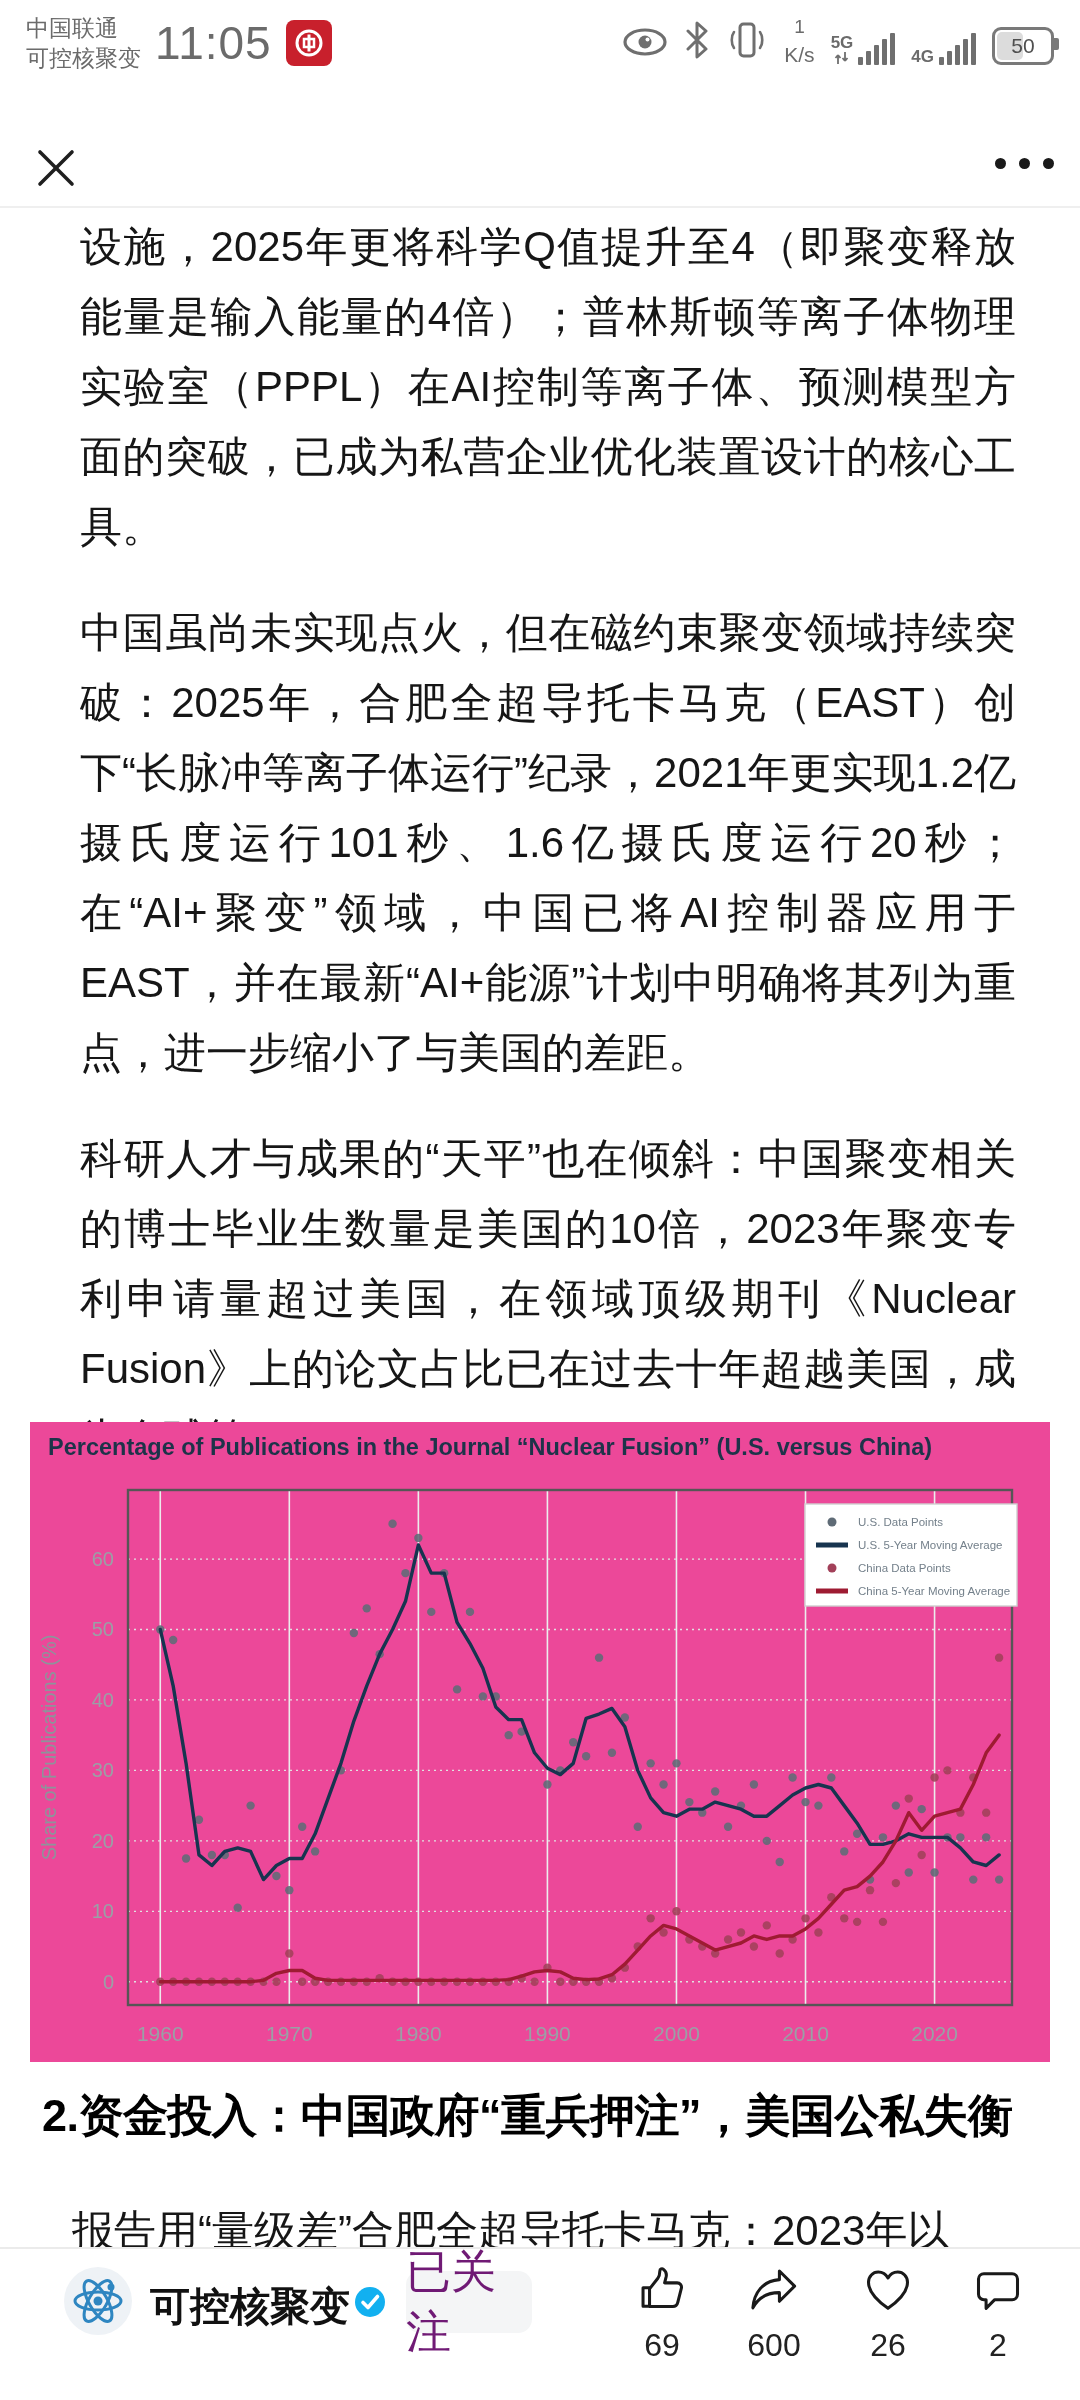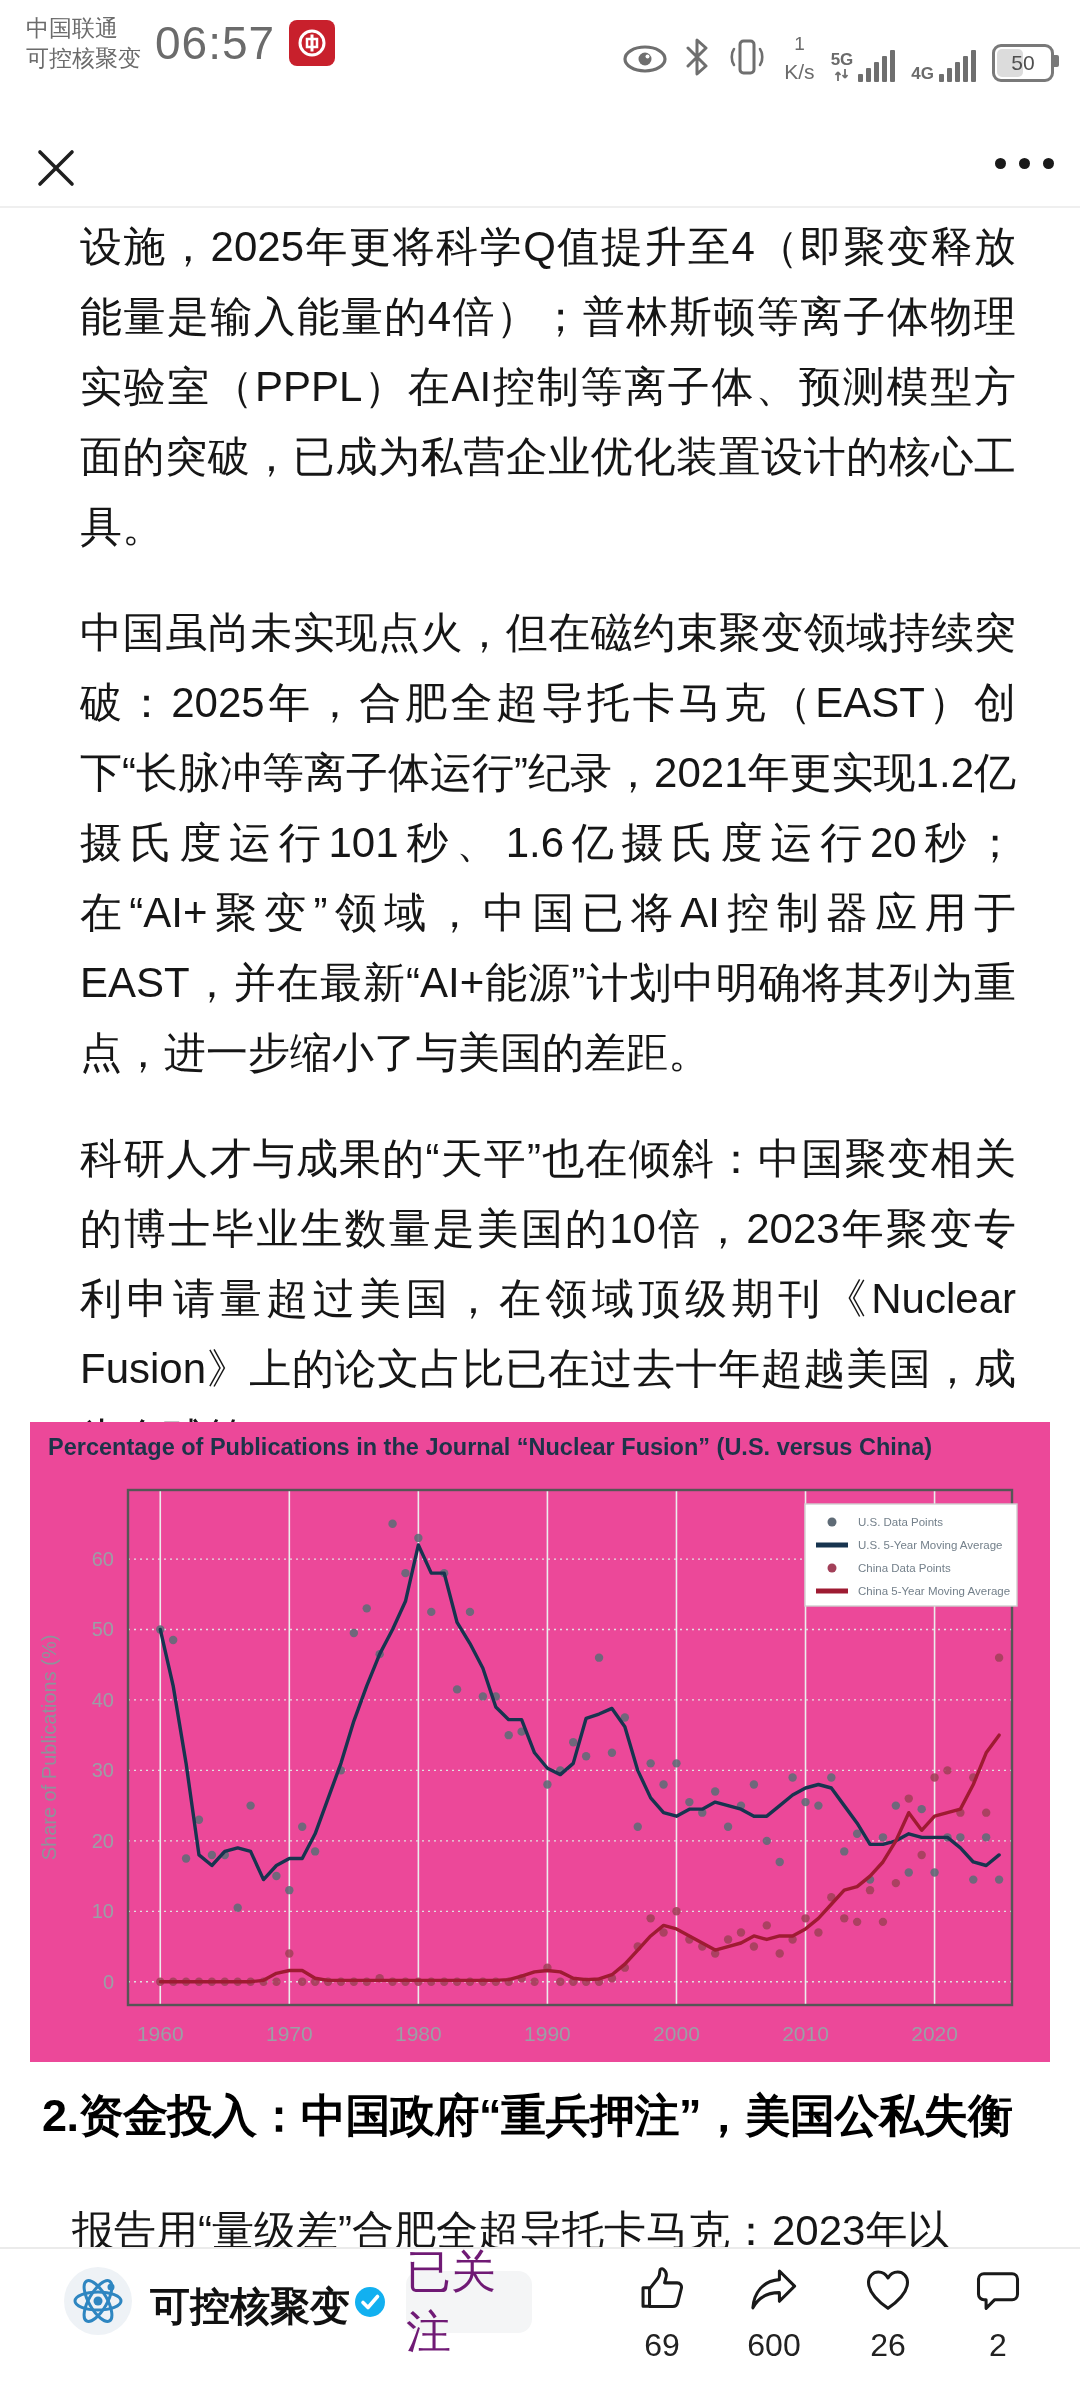--- a/index.html
+++ b/index.html
@@ -2,21 +2,21 @@
 <html><head>
 <meta charset="utf-8">
 <style>
   html,body{margin:0;padding:0;}
   body{
     width:1080px;height:2400px;position:relative;background:#ffffff;
     font-family:"Liberation Sans","DejaVu Sans",sans-serif;color:#151515;overflow:hidden;
   }
   svg{font-family:inherit;}
   
-  .statusbar{position:absolute;top:0;left:0;width:1080px;height:86px;display:flex;justify-content:space-between;padding:0 26px;box-sizing:border-box;color:#6e6e6e;}
+  .statusbar{position:absolute;top:0;left:0;width:1080px;height:86px;display:flex;justify-content:space-between;align-items:center;padding:0 26px;box-sizing:border-box;color:#6e6e6e;}
   .sb-left{display:flex;align-items:center;gap:14px;}
   .carriers{font-size:23px;line-height:30px;color:#6b6b6b;}
   .sb-time{font-size:46px;color:#6b6b6b;letter-spacing:1px;}
   .rec-icon{width:46px;height:46px;border-radius:8px;background:#c8202c;display:flex;align-items:center;justify-content:center;}
   .sb-right{display:flex;align-items:flex-end;gap:16px;}
   .kspeed{display:flex;flex-direction:column;align-items:center;line-height:1;color:#6b6b6b;margin-bottom:4px;}
   .kspeed .n{font-size:19px;}
   .kspeed .u{font-size:21px;margin-top:8px;}
   .netgroup{display:flex;align-items:flex-end;gap:3px;margin-bottom:4px;}
   .netlabels{display:flex;flex-direction:column;align-items:center;margin-right:2px;}
@@ -53,21 +53,21 @@
 </style>
 </head>
 <body>
 
 <div class="statusbar">
   <div class="sb-left">
     <div class="carriers">
       <div>中国联通</div>
       <div>可控核聚变</div>
     </div>
-    <div class="sb-time">06:57</div>
+    <div class="sb-time">11:05</div>
     <div class="rec-icon">
       <svg width="36" height="36" viewBox="0 0 36 36">
         <circle cx="18" cy="18" r="12" fill="none" stroke="#ffffff" stroke-width="3"></circle>
         <rect x="13" y="14" width="10" height="8" fill="none" stroke="#ffffff" stroke-width="2.5"></rect>
         <line x1="18" y1="9.5" x2="18" y2="26.5" stroke="#ffffff" stroke-width="3"></line>
       </svg>
     </div>
   </div>
   <div class="sb-right">
     <span style="margin-bottom:8px;">

